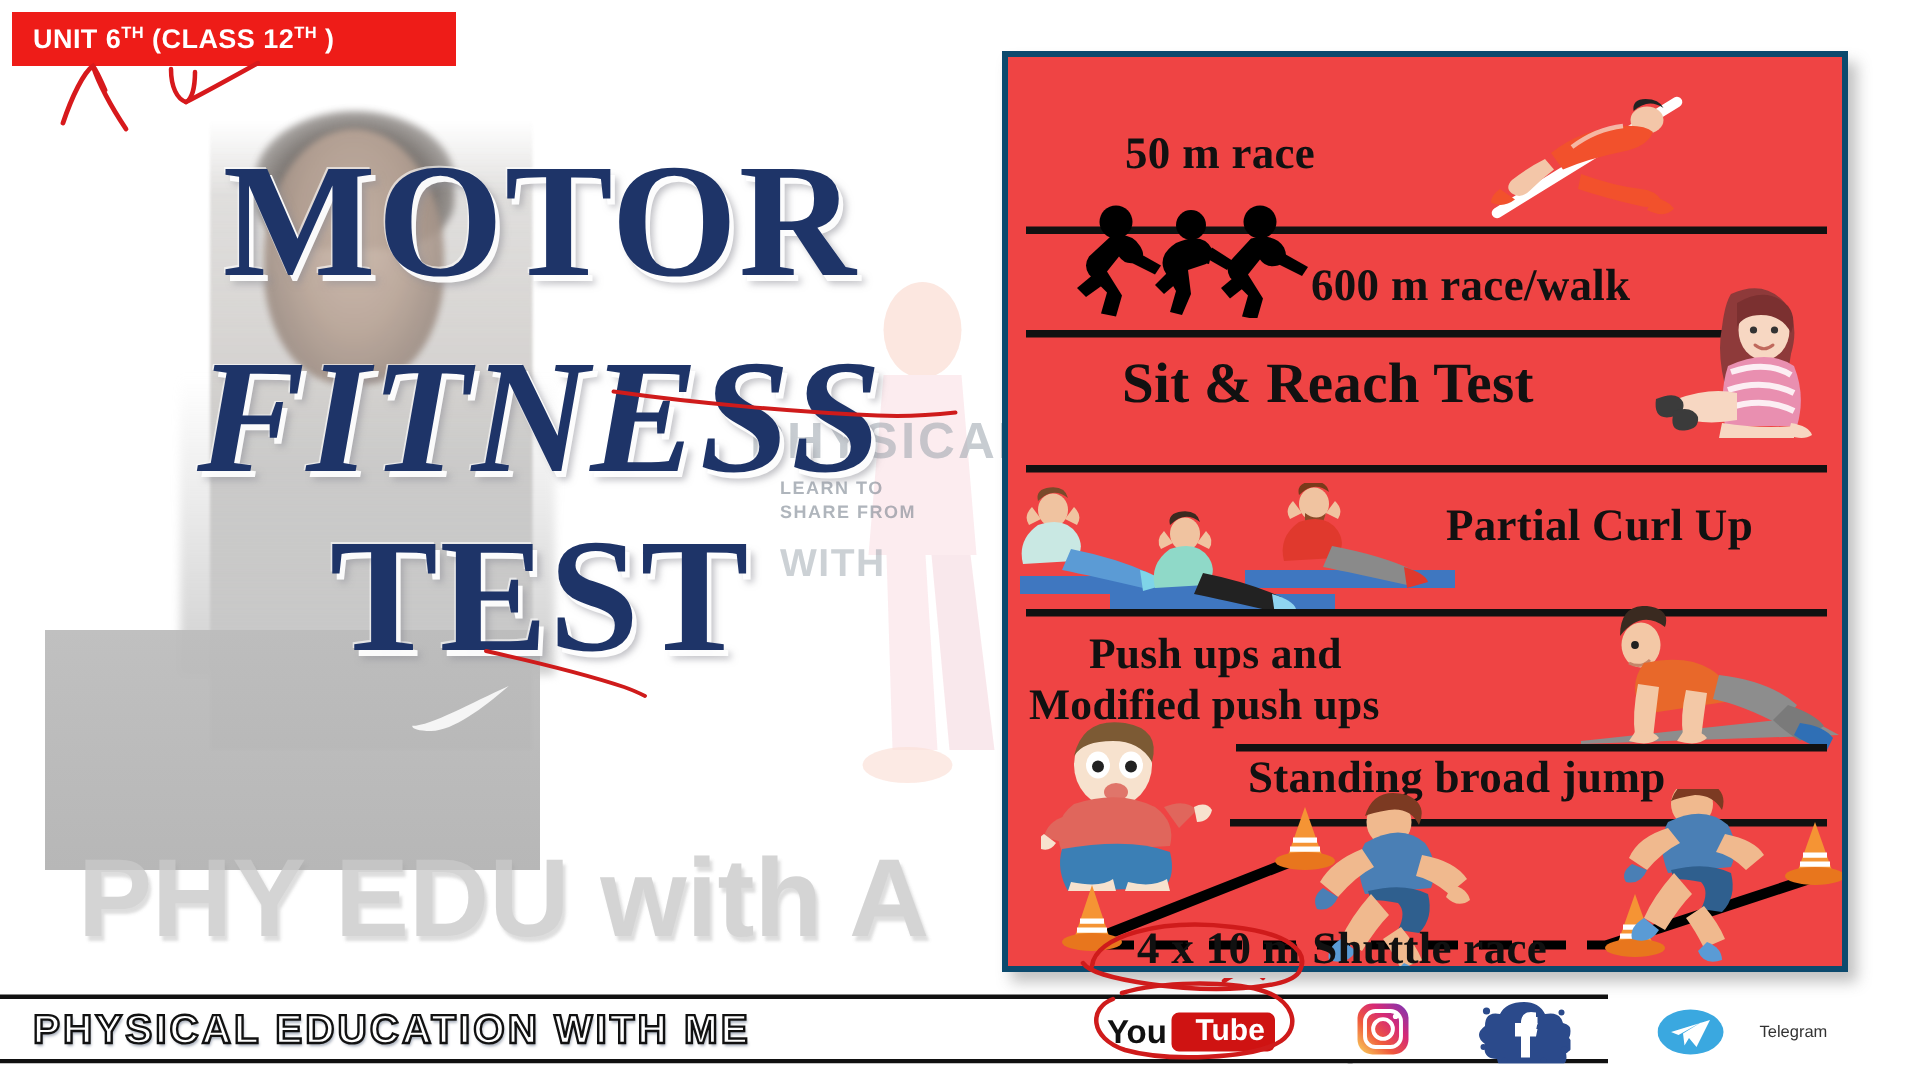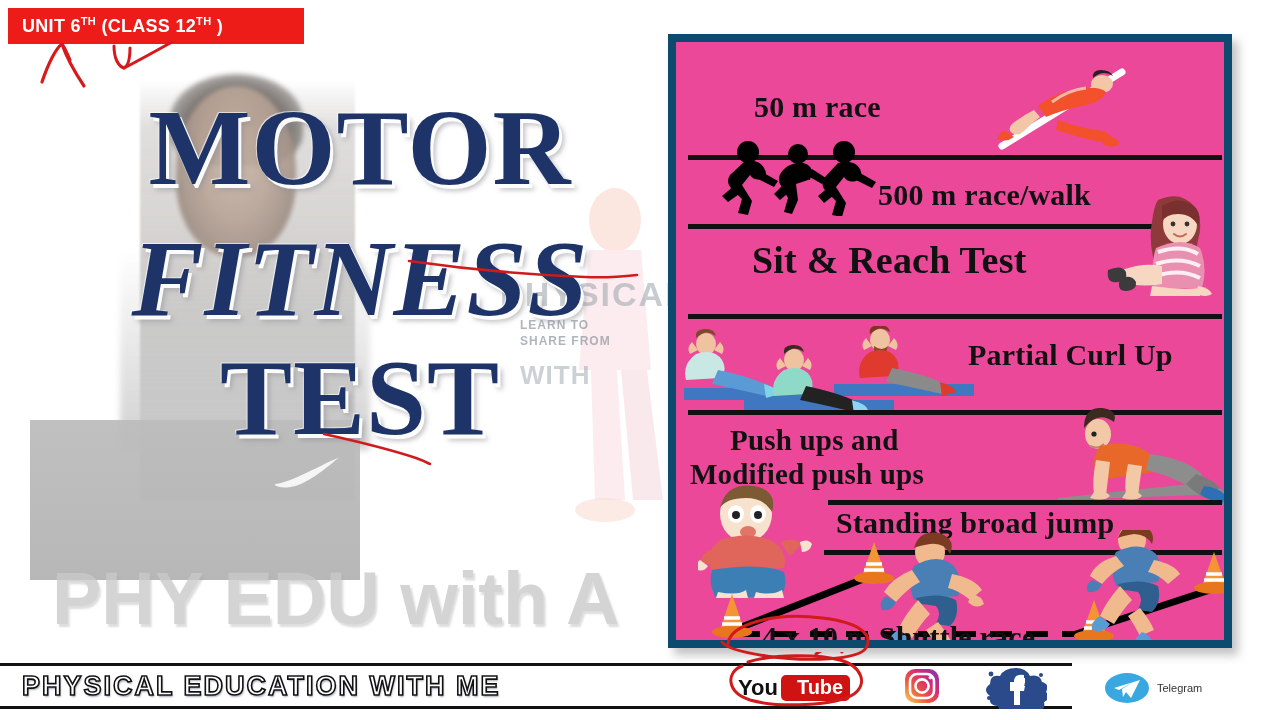--- a/index.html
+++ b/index.html
@@ -91,21 +91,21 @@
   #t1{font-size:108px;}
   #t2{font-size:108px;margin-top:26px;font-style:italic;}
   #t3{font-size:108px;margin-top:14px;}
 
   
   .pen{position:absolute;pointer-events:none;}
 
   
   .panel{
     position:absolute;left:668px;top:34px;width:564px;height:614px;
-    background:#ec4899;border:8px solid #0c4a6e;box-sizing:border-box;
+    background:#ef4444;border:4px solid #0c4a6e;box-sizing:border-box;
     box-shadow:6px 7px 9px rgba(120,120,120,.45);
     overflow:hidden;
   }
   .rowtext{
     position:absolute;font-family:"Liberation Serif", serif;font-weight:700;color:#111;
     white-space:nowrap;letter-spacing:.2px;
   }
   .sep{position:absolute;background:#111;height:5px;}
 
   
@@ -125,21 +125,21 @@
     position:absolute;left:738px;top:9px;display:flex;align-items:center;gap:3px;
   }
   .yt-you{font-size:22px;font-weight:700;color:#111;font-family:"Liberation Sans", sans-serif;}
   .yt-tube{
     background:#cf1312;color:#fff;font-size:20px;font-weight:700;padding:1px 7px 2px 16px;border-radius:5px;
     font-family:"Liberation Sans", sans-serif;
   }
   .ig{position:absolute;left:898px;top:668px;text-align:center;}
   .ig-label{font-size:11px;font-weight:700;font-family:"Liberation Serif", serif;color:#111;margin-top:-2px;}
   .fb{position:absolute;left:985px;top:666px;}
-  .tg{position:absolute;left:1105px;top:672px;display:flex;align-items:center;gap:6px;}
+  .tg{position:absolute;left:1105px;top:672px;display:flex;align-items:center;gap:22px;}
   .tg-label{font-size:11px;color:#333;font-family:"Liberation Sans", sans-serif;}
   .bottom-strip{position:absolute;left:0;top:709px;width:1280px;height:11px;background:#fff;}
 </style>
 </head>
 <body>
 
 <div id="stage">
 
   <div class="photo-person"></div>
   <div class="photo-torso"></div>
@@ -230,21 +230,21 @@
         <path d="M68 28 q18 -8 24 4 l-4 10 l-12 4 l2 16 l-6 14 l-8 -2 l4 -14 l-8 -14 q-4 -10 8 -18 Z"></path>
         <path d="M66 44 l-12 12 l6 6 l14 -12 Z"></path>
         <path d="M88 38 l14 8 l4 -6 l-14 -9 Z"></path>
         <path d="M70 30 l22 4 l-2 8 l-22 -4 Z" fill="#000"></path>
         <circle cx="124" cy="14" r="11"></circle>
         <path d="M118 25 q16 -4 22 6 q4 9 -4 12 q-8 2 -12 -4 l-8 10 l10 16 l-4 14 l-10 -2 l4 -14 l-12 -12 q-4 -7 2 -13 Z"></path>
         <path d="M110 48 l-12 10 l6 7 l14 -11 Z"></path>
         <path d="M136 42 l16 8 l4 -6 l-16 -9 Z"></path>
       </g>
     </svg>
-    <div class="rowtext" style="left:202px;top:136px;font-size:30px;">500 m race/walk</div>
+    <div class="rowtext" style="left:202px;top:136px;font-size:30px;">600 m race/walk</div>
     <div class="sep" style="left:12px;top:182px;width:478px;"></div>
 
     <div class="rowtext" style="left:76px;top:196px;font-size:38px;">Sit &amp; Reach Test</div>
     <svg style="position:absolute;left:410px;top:148px;width:140px;height:116px;" viewBox="0 0 140 116">
       <path d="M72 10 q22 -10 36 6 q10 14 4 34 q-2 16 -8 26 l-34 2 q-8 -26 -4 -46 q2 -16 6 -22 Z" fill="#8e3a3a"></path>
       <ellipse cx="94" cy="34" rx="17" ry="20" fill="#f7d7c2"></ellipse>
       <path d="M76 16 q20 -12 34 2 q6 8 2 18 q-6 -12 -20 -12 q-12 0 -16 8 Z" fill="#7b3030"></path>
       <circle cx="87" cy="34" r="2.4" fill="#333"></circle>
         <circle cx="101" cy="34" r="2.4" fill="#333"></circle>
       <path d="M88 44 q6 5 12 0" stroke="#c0695c" stroke-width="2" fill="none" stroke-linecap="round"></path>

